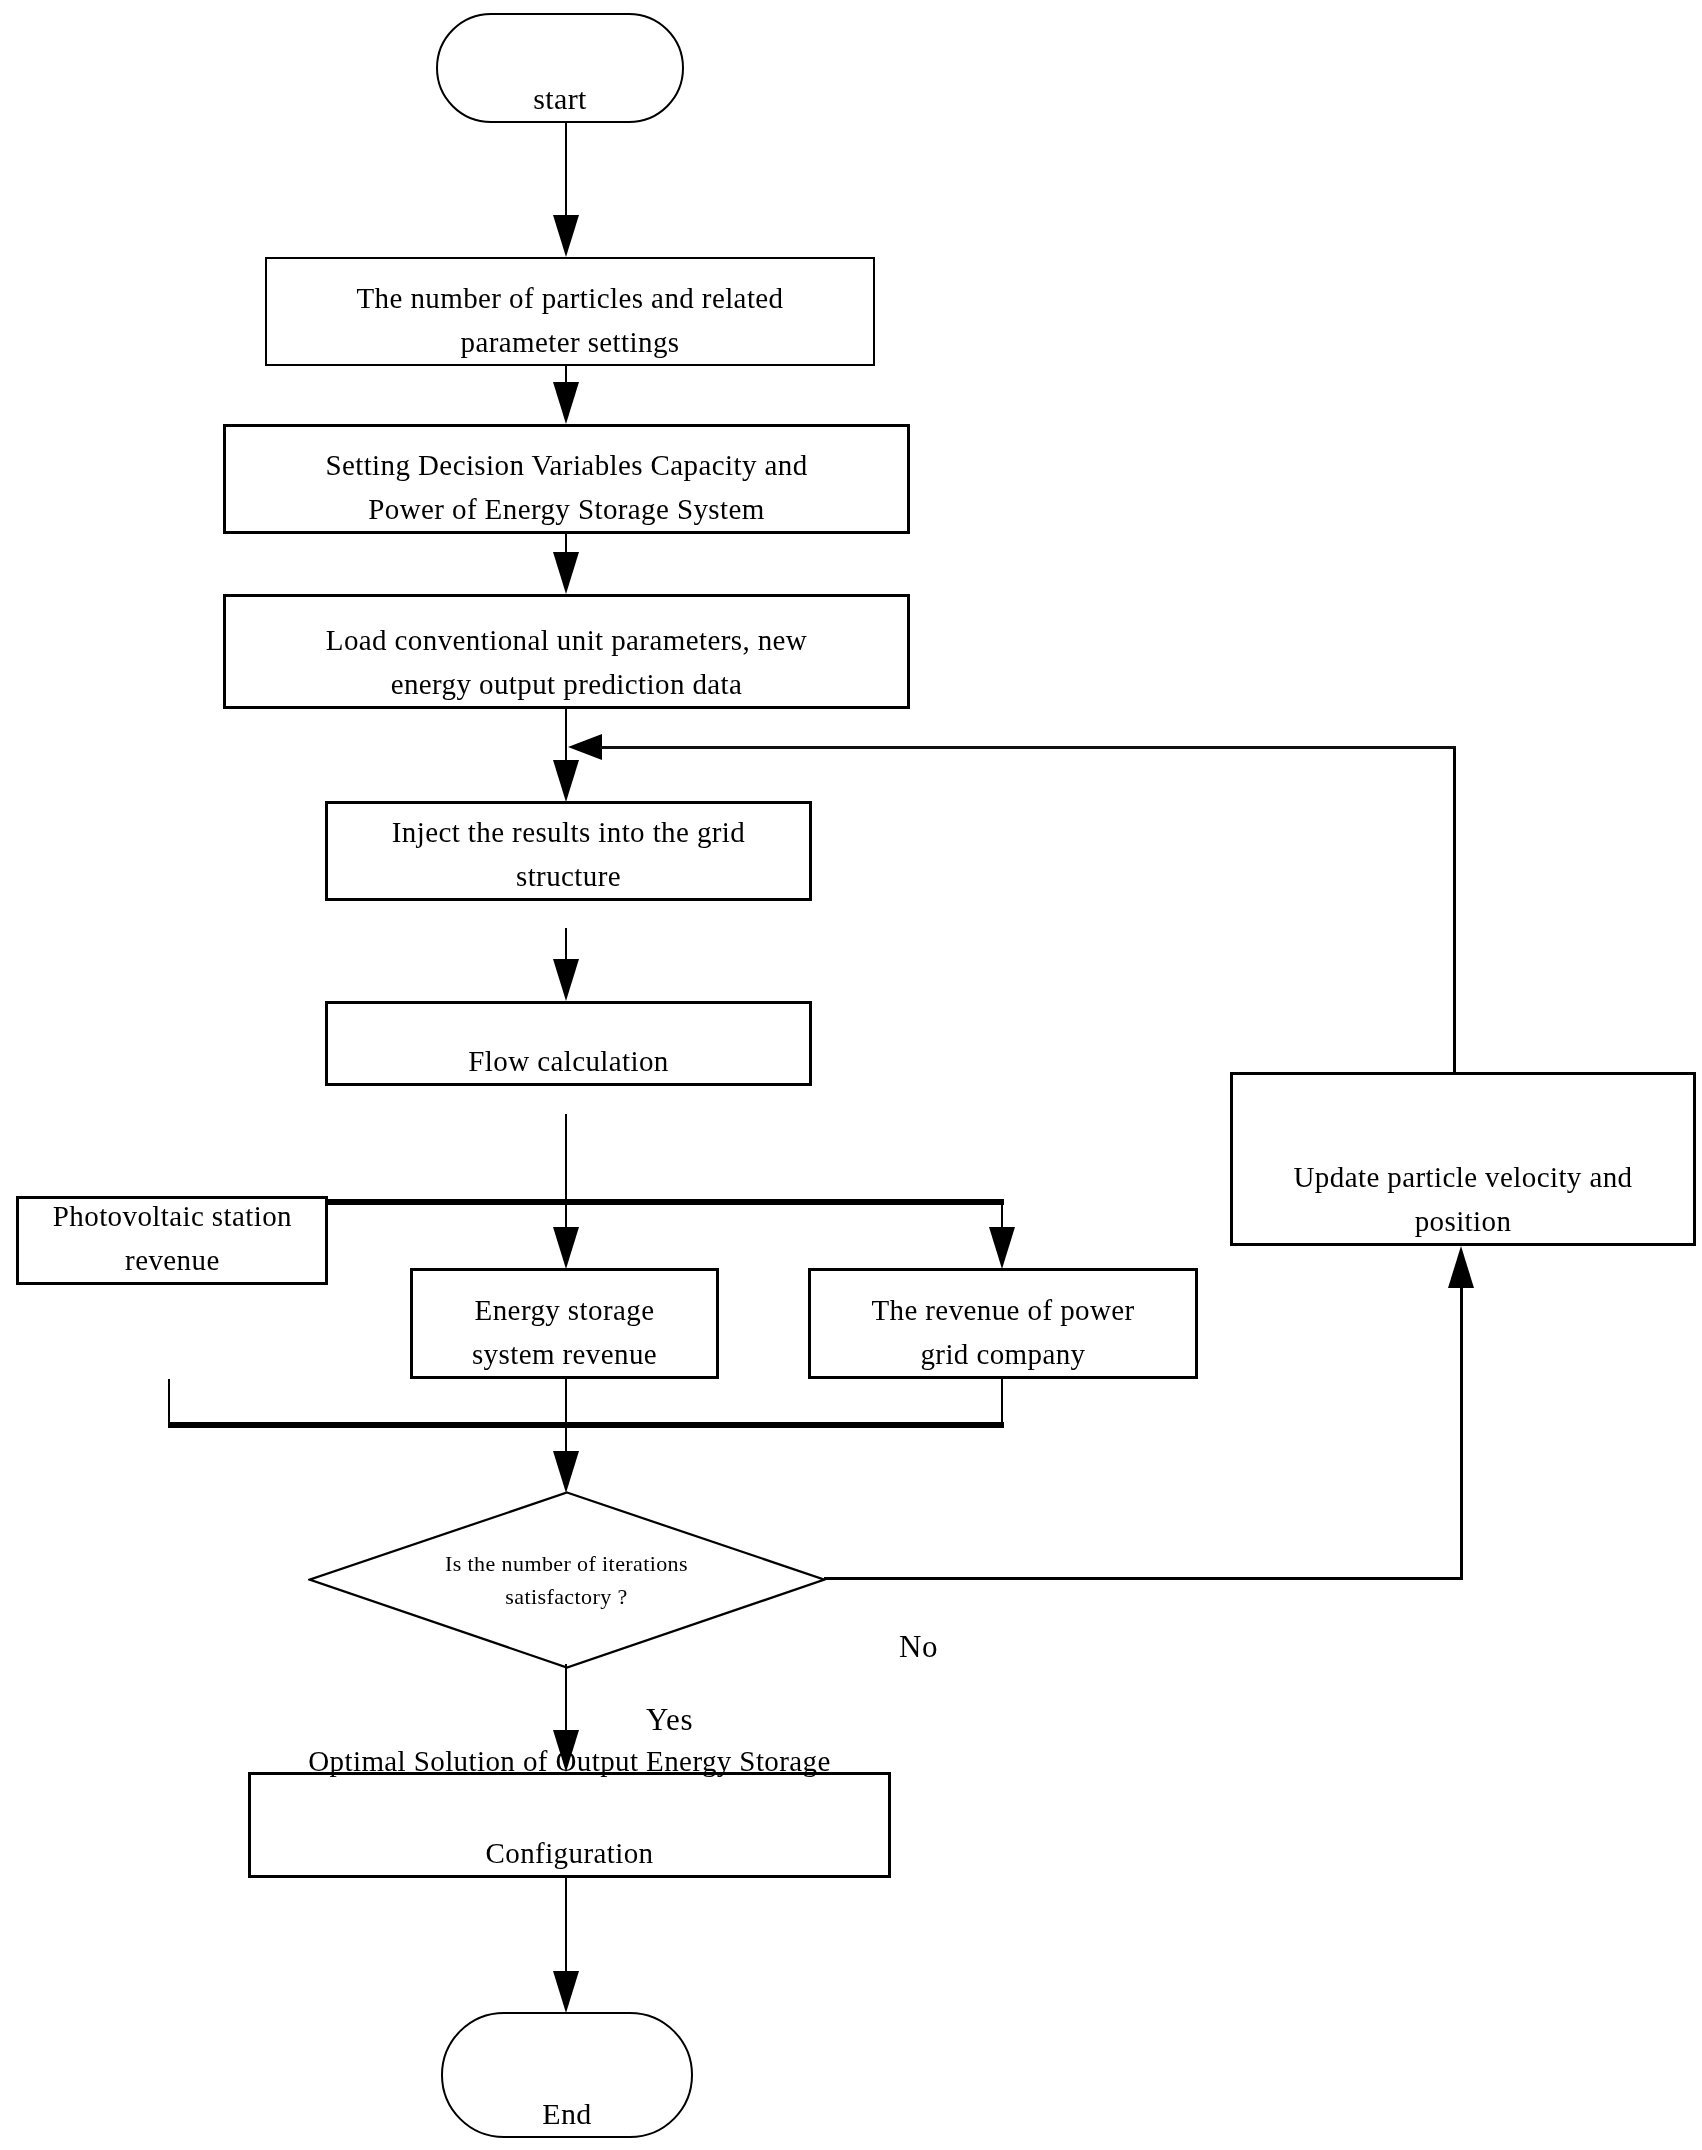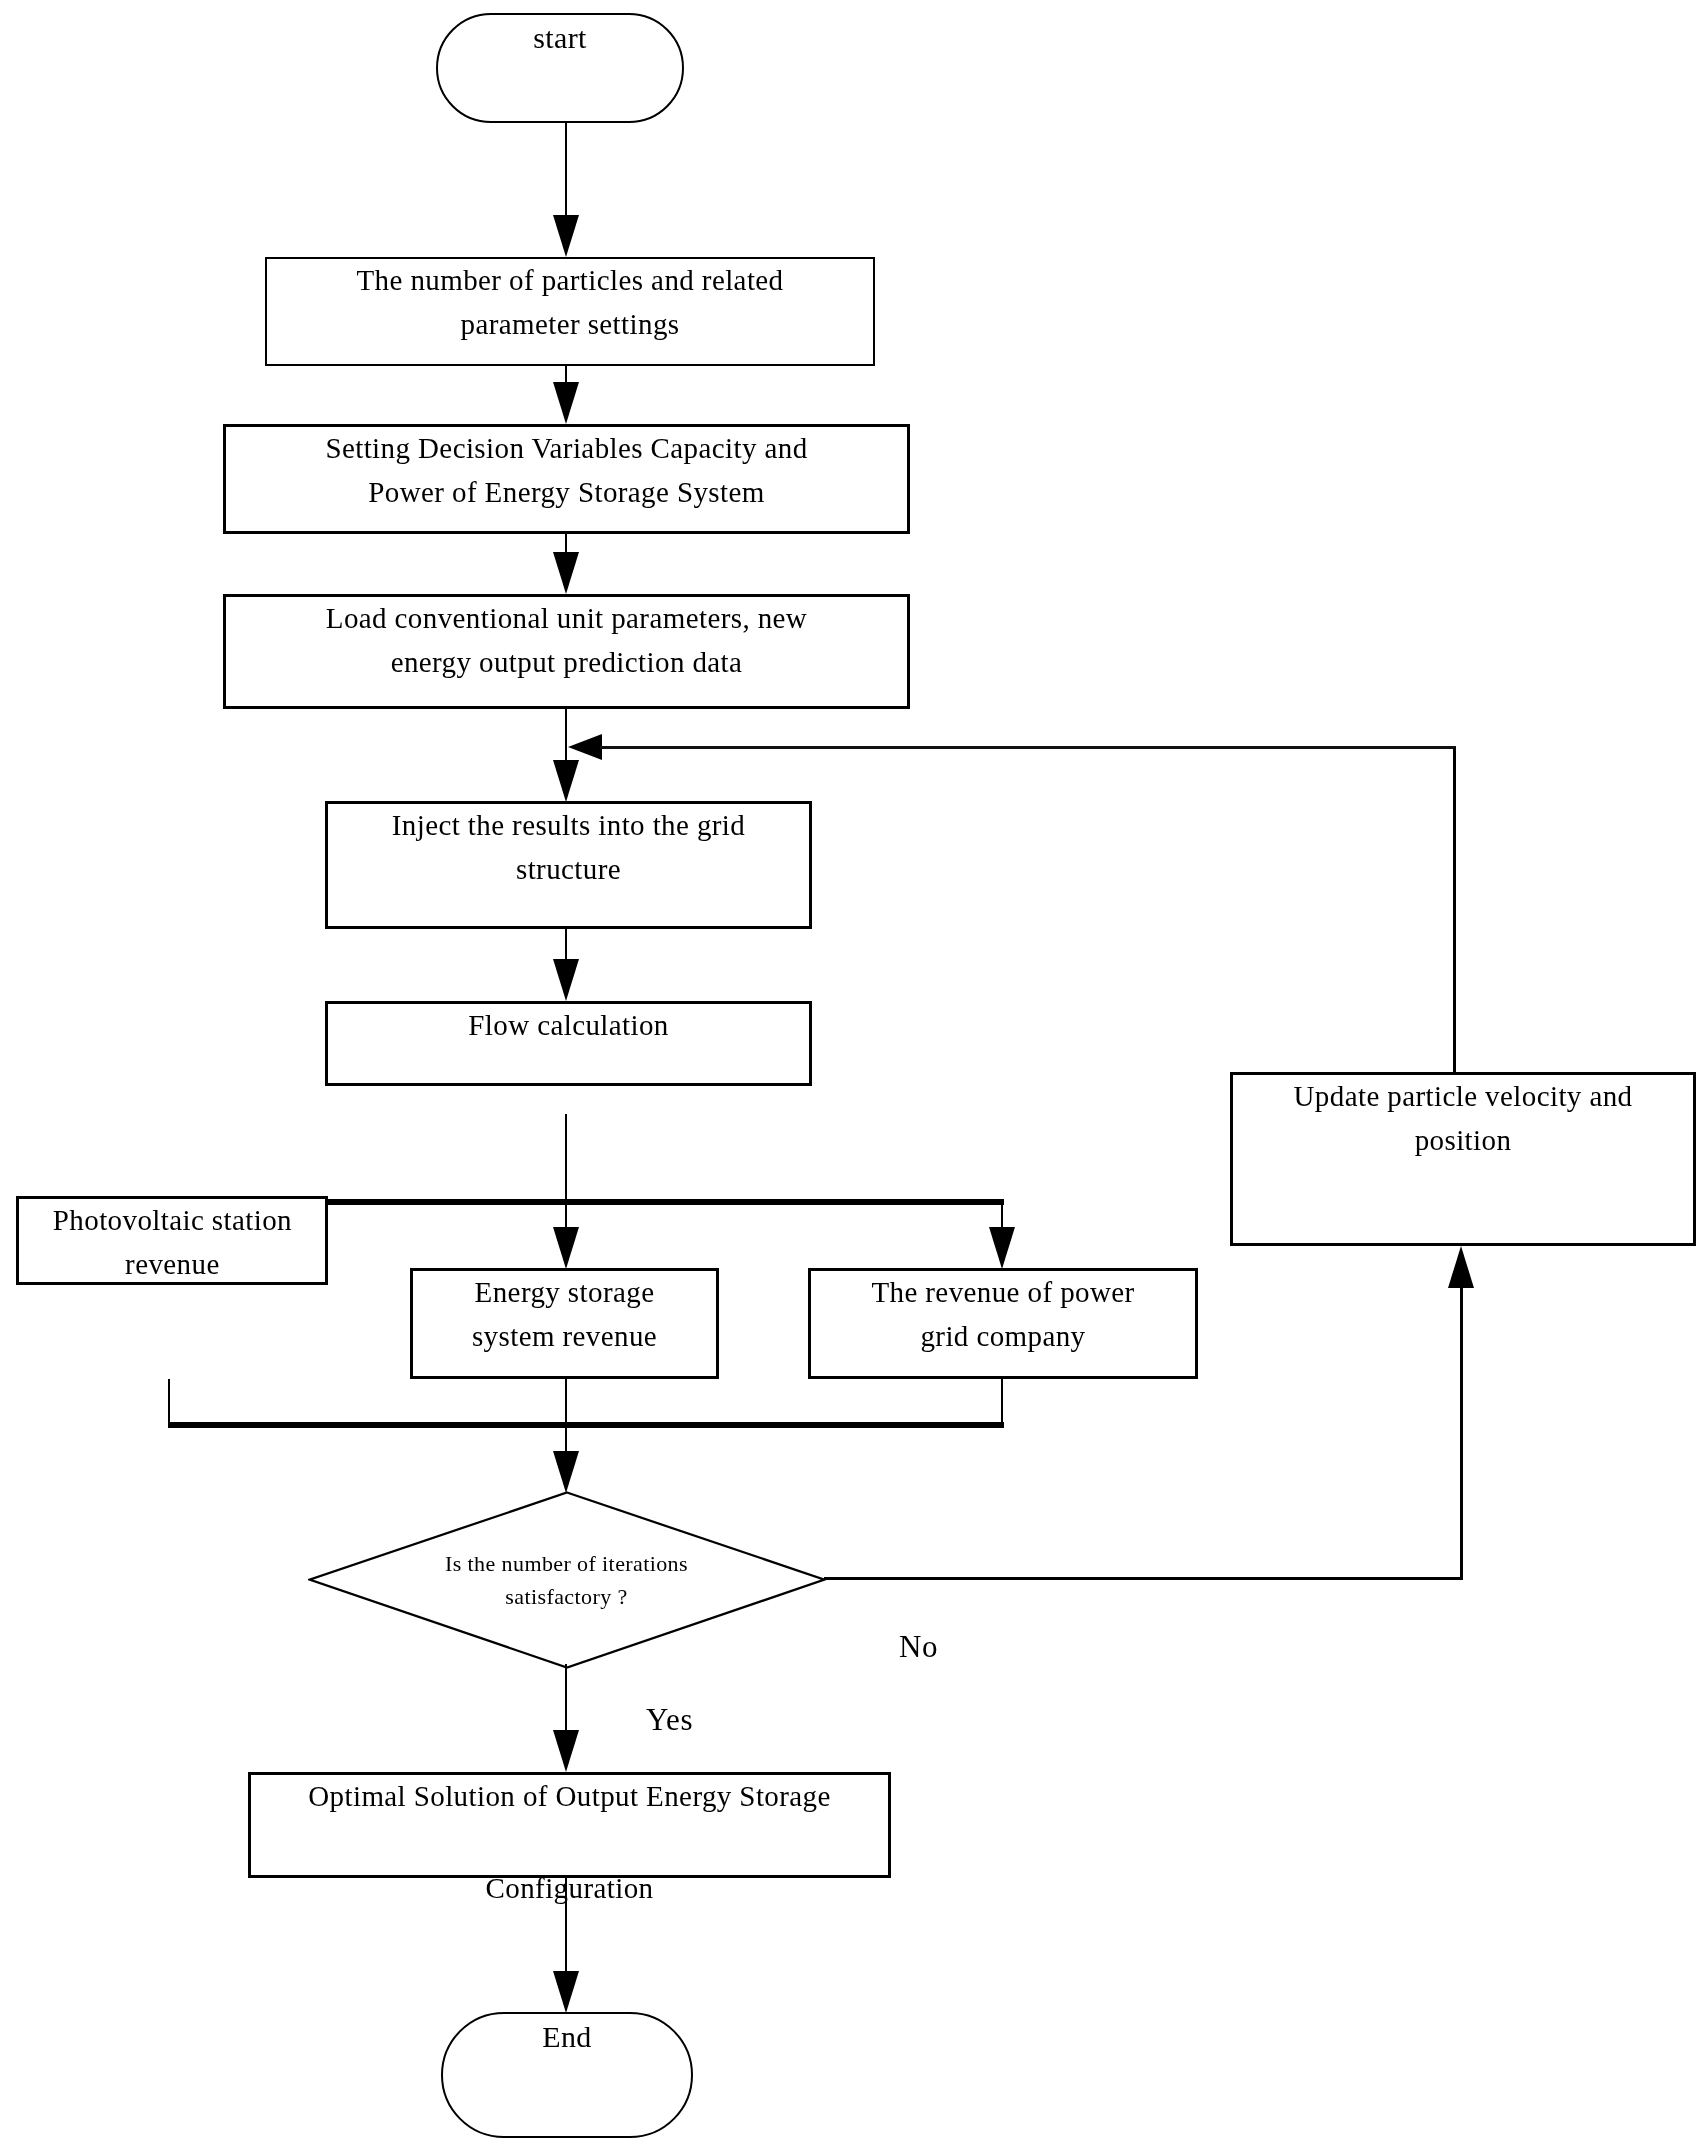--- a/index.html
+++ b/index.html
@@ -16,21 +16,21 @@
     color: #000000;
     overflow: hidden;
   }
   .node {
     position: absolute;
     box-sizing: border-box;
     background: #ffffff;
     display: flex;
     flex-direction: column;
     align-items: center;
-    justify-content: flex-start;
+    justify-content: flex-end;
     text-align: center;
     font-size: 29px;
     line-height: 1.5;
     letter-spacing: 0.4px;
   }
   .rect   { border: 3px solid #000000; }
   .rect-thin { border: 2.2px solid #000000; }
   .rect-thick { border: 3.7px solid #000000; }
   .oval {
     border: 2.2px solid #000000;
@@ -120,21 +120,21 @@
   <div class="node rect-thick" style="left:223px; top:594px; width:687px; height:115px;">
     <span>Load conventional unit parameters, new</span>
     <span>energy output prediction data</span>
   </div>
 
   <div class="line" style="left:565px; top:709px; width:2.2px; height:54px;"></div>
   <div class="arr-left" style="left:568px; top:734px;"></div>
   <div class="line line-soft" style="left:600px; top:746px; width:856px; height:3px;"></div>
   <div class="arr-down" style="left:553px; top:760px;"></div>
 
-  <div class="node rect" style="left:325px; top:801px; width:487px; height:128px;">
+  <div class="node rect" style="left:325px; top:801px; width:487px; height:100px;">
     <span>Inject the results into the grid</span>
     <span>structure</span>
   </div>
 
   <div class="line" style="left:565px; top:928px; width:2.2px; height:34px;"></div>
   <div class="arr-down" style="left:553px; top:959px;"></div>
 
   <div class="node rect" style="left:325px; top:1001px; width:487px; height:85px;">
     <span>Flow calculation</span>
   </div>

